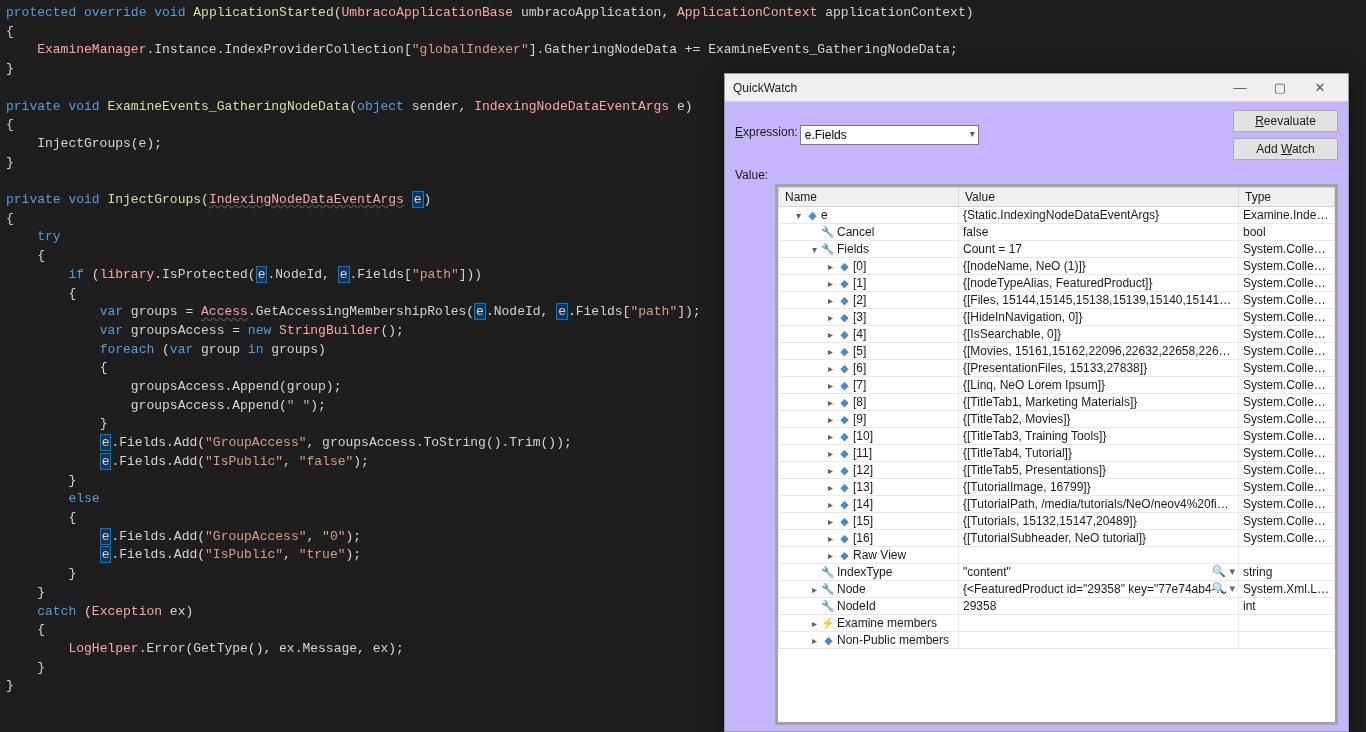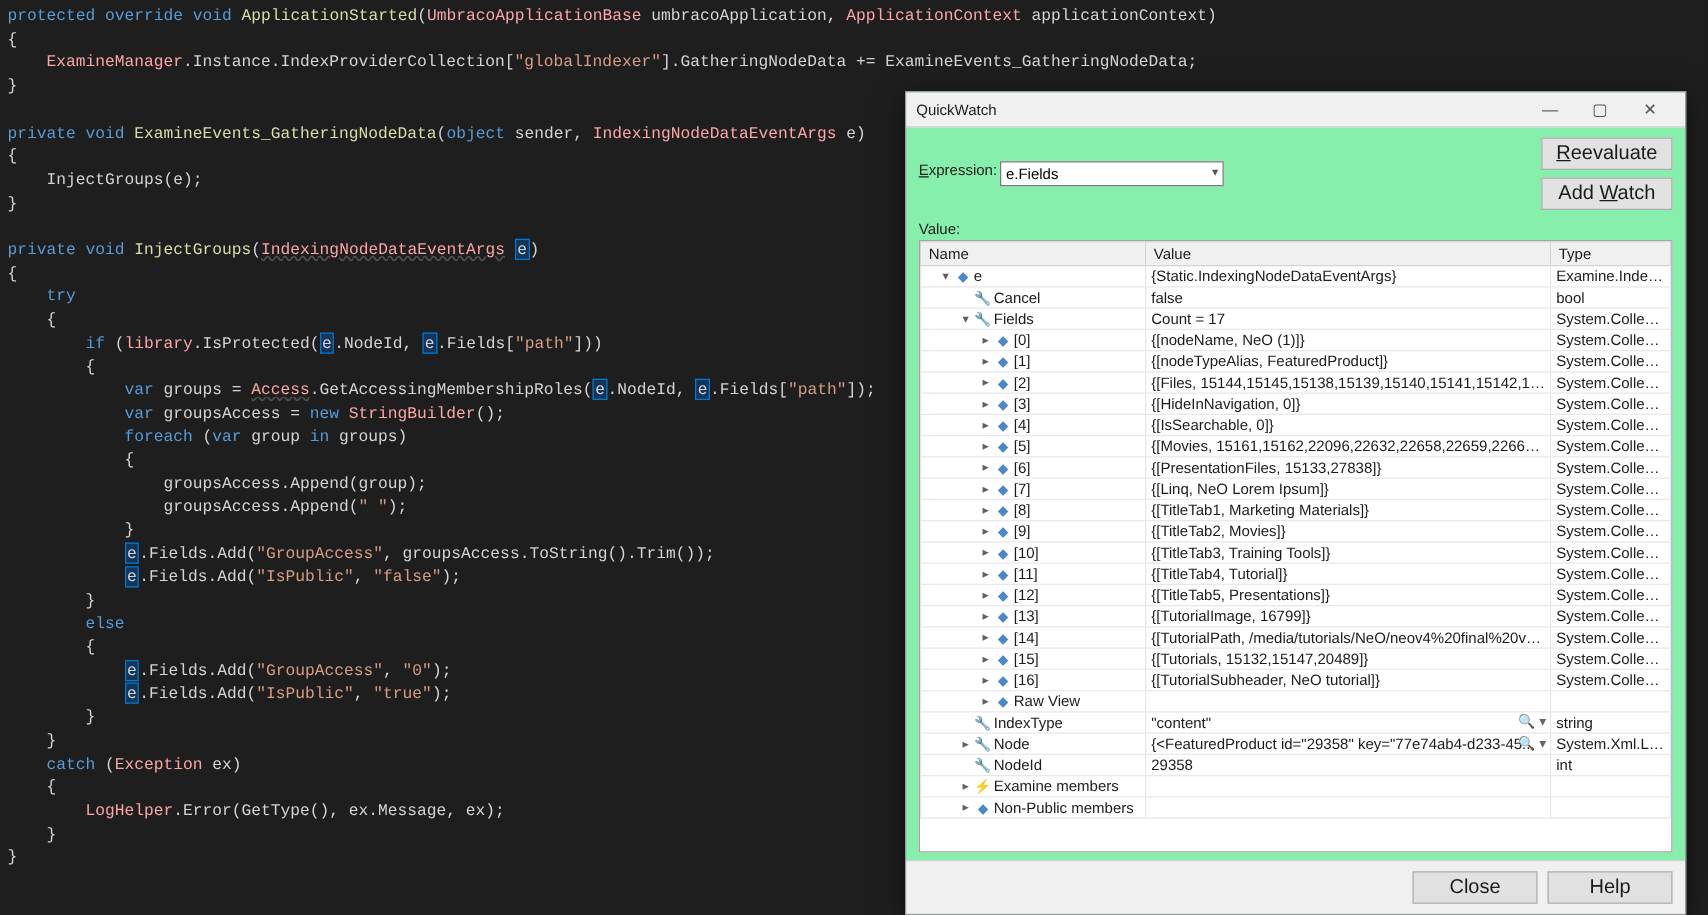--- a/index.html
+++ b/index.html
@@ -28,21 +28,21 @@
   .plain { color: #d4d4d4; }
   .param-hl { background: rgba(14,69,131,0.6); border:1px solid #007acc; padding:0 1px;}
   .underline { text-decoration: underline wavy rgba(128,128,128,0.5); }
 
   .quickwatch {
     position: absolute;
     left: 724px;
     top: 73px;
     width: 625px;
     height: 659px;
-    background: #86efac;
+    background: #c4b5fd;
     border: 1px solid #9a9a9a;
     box-shadow: 0 4px 18px rgba(0,0,0,0.5);
     font-family: Segoe UI, Tahoma, sans-serif;
     font-size: 12px;
     color: #1b1b1b;
     display: flex;
     flex-direction: column;
   }
   .qw-titlebar {
     height: 28px;
@@ -67,24 +67,24 @@
     font-size: 12px;
     background: #fff;
   }
   .qw-dd { position:absolute; right:4px; top:3px; font-size:10px; color:#555;}
   .qw-btncol { width: 105px; display: flex; flex-direction: column; gap: 6px; }
   .qw-btn {
     border: 1px solid #adadad;
     background: #e1e1e1;
     padding: 3px 2px;
     text-align: center;
-    font-size: 16px;
+    font-size: 12px;
   }
   .qw-value-label { margin: 2px 0 2px 0; }
-  .qw-grid-wrap { flex:1; border:1px solid #a3a3a3; background:#fff; overflow:auto; }
+  .qw-grid-wrap { flex:1; border:3px solid #a3a3a3; background:#fff; overflow:auto;margin-left:40px; }
   .qw-grid { width:100%; border-collapse:collapse; table-layout:fixed;}
   .qw-grid th {
     background: #f0f0f0;
     border: 1px solid #d4d4d4;
     padding: 2px 6px;
     text-align: left;
     font-weight: normal;
     font-size: 12px;
     position: sticky; top:0;
   }
@@ -459,17 +459,13 @@
                   <span> Non-Public members</span>
                 </span>
               </td>
               <td><span></span></td>
               <td></td>
             </tr>
           </tbody>
       </table>
     </div>
   </div>
-  <div class="qw-footer">
-    <div class="qw-btn">Close</div>
-    <div class="qw-btn">Help</div>
-  </div>
 </div>
 
 </body></html>

